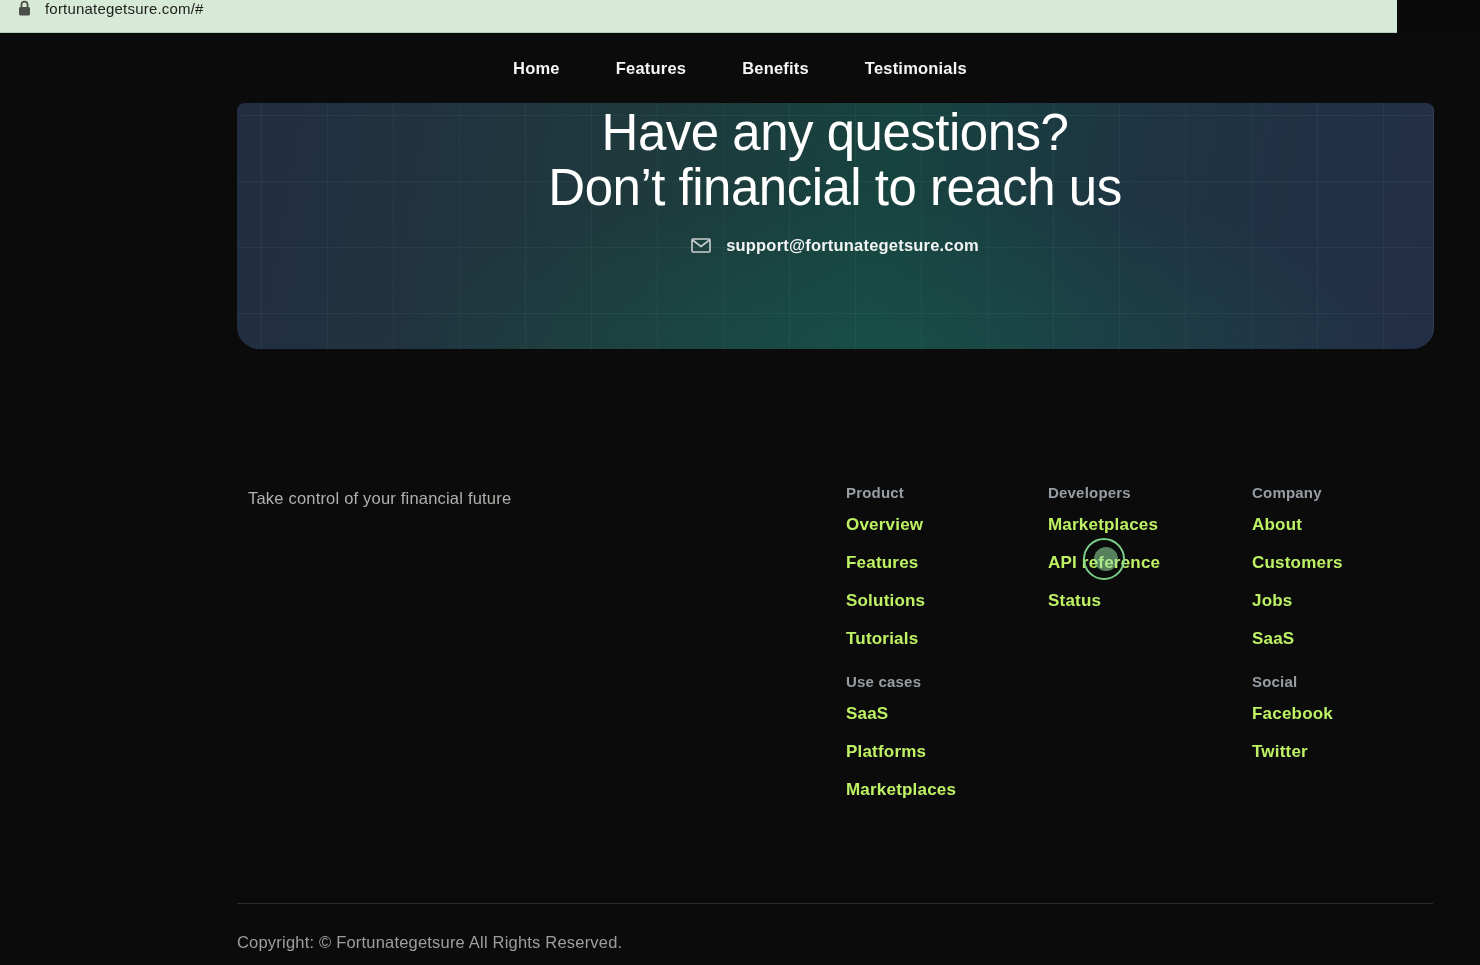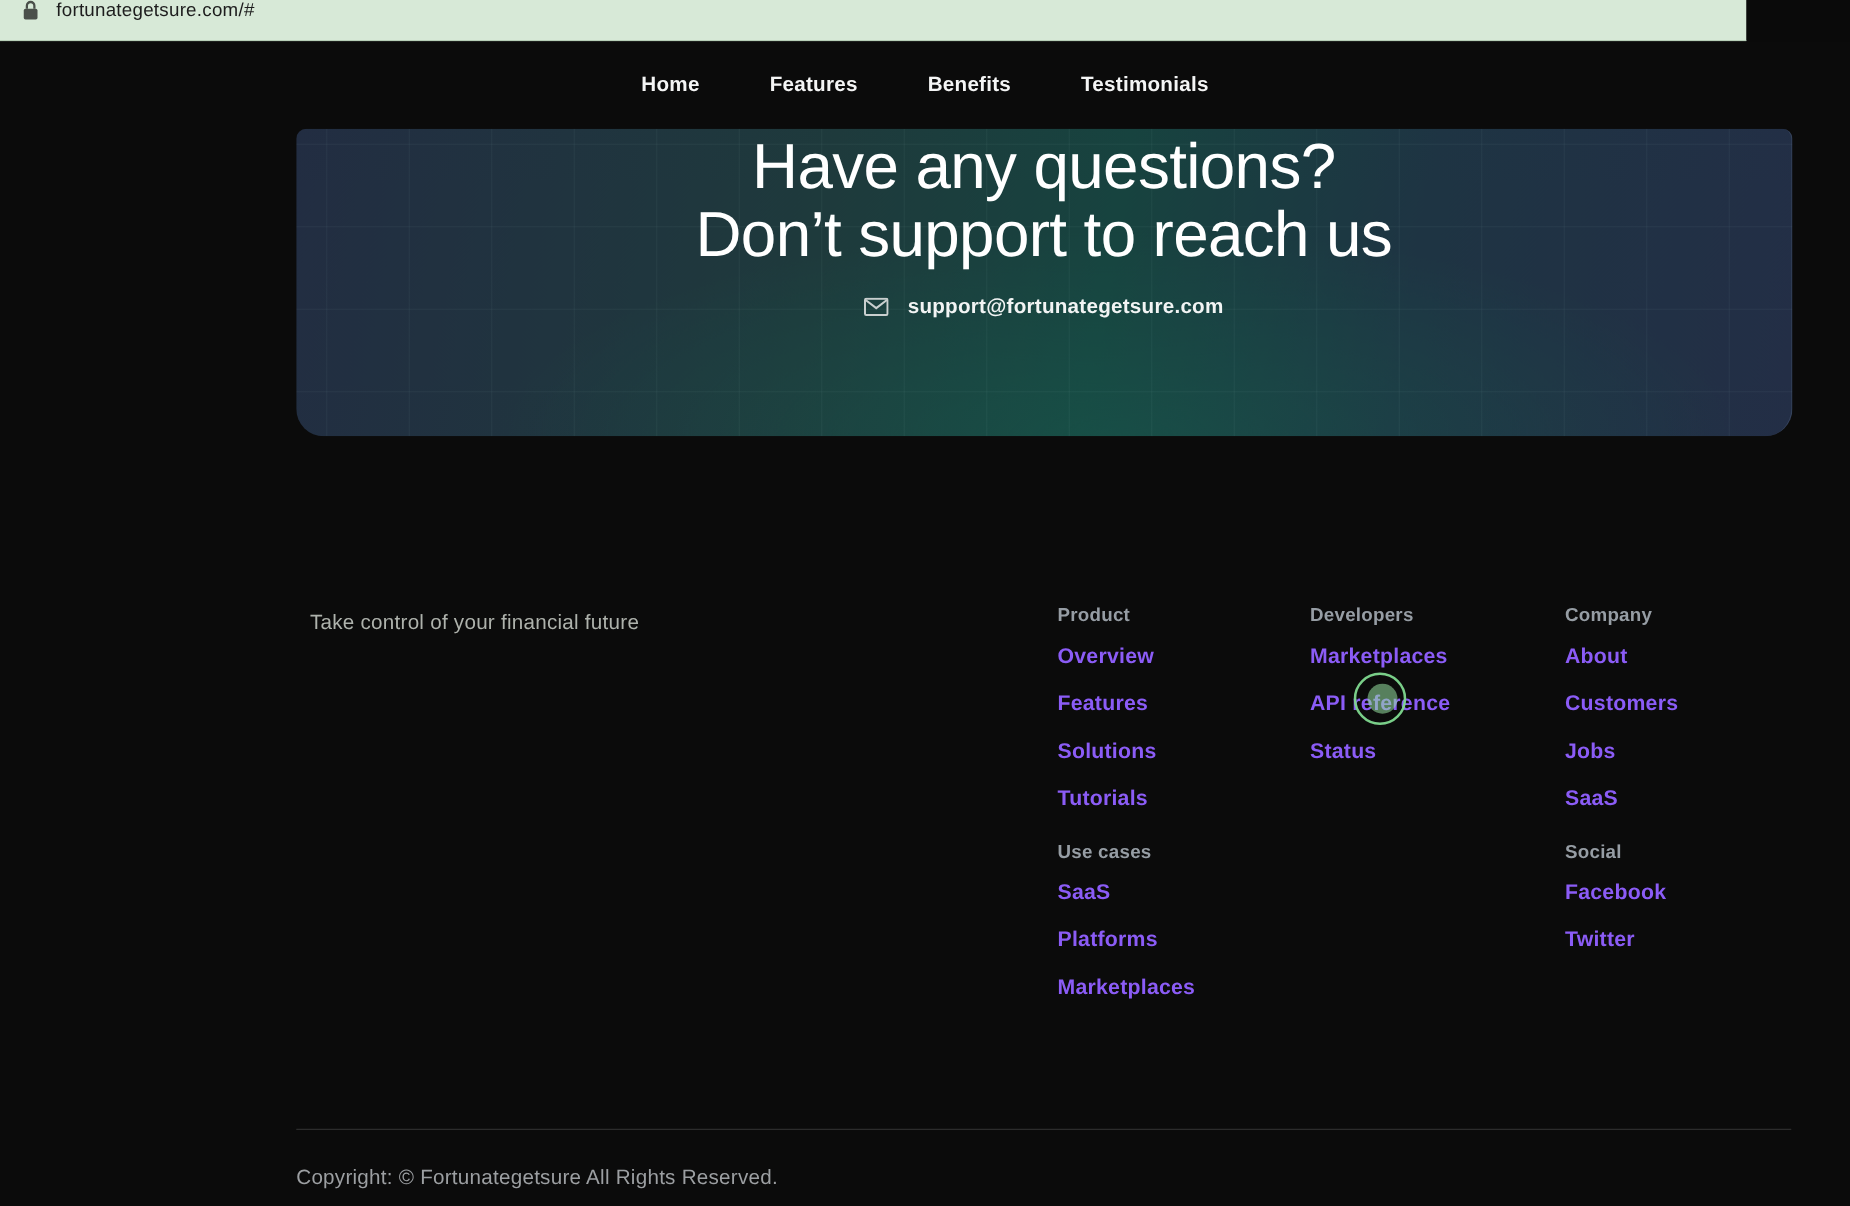--- a/index.html
+++ b/index.html
@@ -60,21 +60,21 @@
   }
   .fcol { position:absolute; top:451px; width:190px; }
   .fcol.c1 { left:846px; }
   .fcol.c2 { left:1048px; }
   .fcol.c3 { left:1252px; }
   .fsection + .fsection { margin-top:24px; }
   .fheading {
     color:#969da4; font-size:15px; font-weight:700; letter-spacing:0.2px; margin-bottom:14px;
   }
   .flink {
-    display:block; color:#8b5cf6; font-size:17px; font-weight:700;
+    display:block; color:#bef264; font-size:17px; font-weight:700;
     text-decoration:none; margin-bottom:18px; letter-spacing:0.2px;
   }
   .flink.active-green { color:#8ce09a; }
 
   
   .click-ring {
     position:absolute; left:1083px; top:505px; width:42px; height:42px;
     border:2px solid rgba(127,217,143,0.95); border-radius:50%;
   }
   .click-dot {
@@ -106,21 +106,21 @@
   <nav class="nav">
     <a href="#">Home</a>
     <a href="#">Features</a>
     <a href="#">Benefits</a>
     <a href="#">Testimonials</a>
   </nav>
 
   <section class="hero">
     <h1>
       <span>Have any questions?</span><br>
-      <span>Don’t support to reach us</span>
+      <span>Don’t financial to reach us</span>
     </h1>
     <div class="email-row">
       <svg width="20" height="15" viewBox="0 0 20 15">
         <rect x="1" y="1" width="18" height="13" rx="1" fill="none" stroke="#c9cfcf" stroke-width="1.6"></rect>
         <path d="M1.5 2 L10 8.5 L18.5 2" fill="none" stroke="#c9cfcf" stroke-width="1.6"></path>
       </svg>
       <span class="email-text">support@fortunategetsure.com</span>
     </div>
   </section>
 

